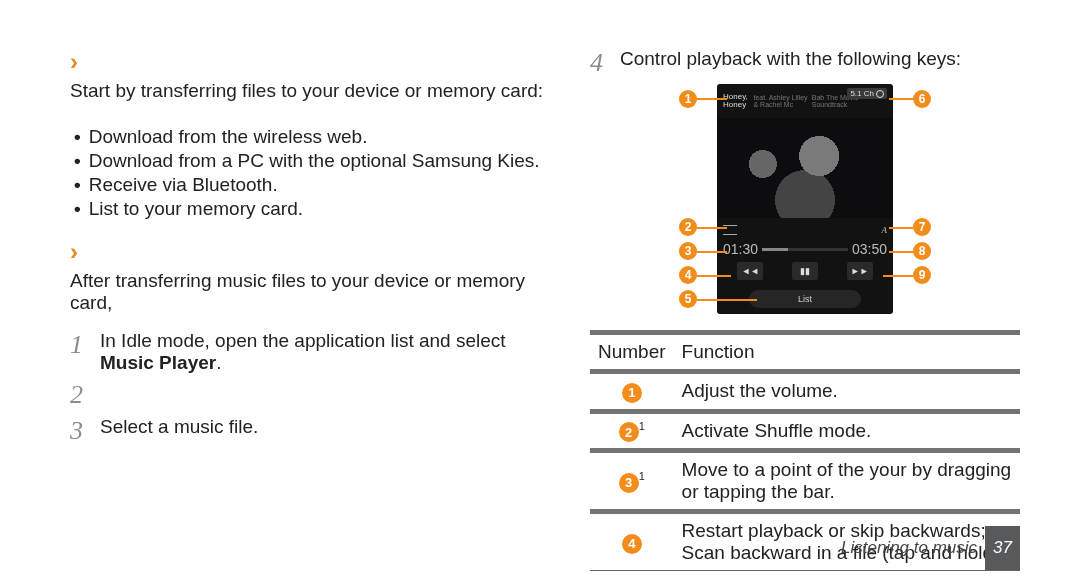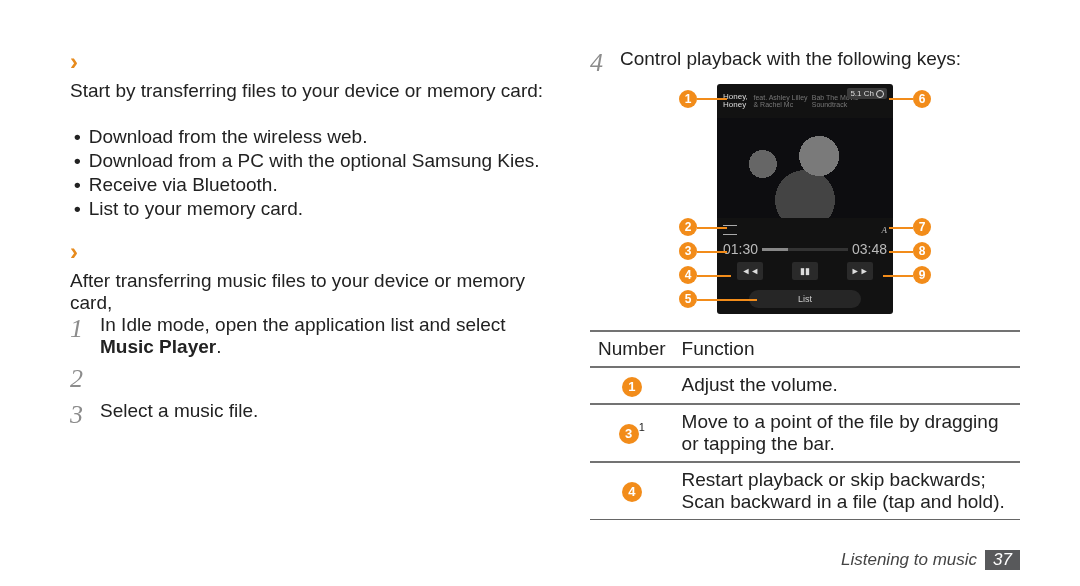--- a/index.html
+++ b/index.html
@@ -19,21 +19,21 @@
   .chev { color: #e78b1e; margin-right: 8px; font-weight: bold; }
   h2 { font-size: 24px; font-weight: bold; margin-bottom: 4px; display: flex; align-items: center; }
   .intro { margin-bottom: 24px; }
   .bullets { list-style: none; margin-bottom: 18px; }
   .bullets li::before { content: "•"; color: #222; margin: 0 8px 0 4px; font-weight: bold; }
   .bullets li { margin-bottom: 2px; }
   .step-num { font-family: Georgia, "Times New Roman", serif; font-style: italic; font-size: 26px; color: #8c8c8c; width: 30px; display: inline-block; vertical-align: top; }
   .step-row { display: flex; margin-bottom: 6px; align-items: flex-start; }
   .step-text { flex: 1; }
   .bold { font-weight: bold; }
-  .after-text { }
+  .after-text { margin-bottom: 16px; }
 
   
   .phone-shot {
     width: 176px; height: 230px; background: #121212; border-radius: 3px;
     position: relative; margin: 0 auto 16px auto; overflow: hidden;
   }
   .shot-header { position: absolute; top: 3px; left: 6px; right: 30px; height: 28px;
     display:flex; align-items:center; justify-content:center;
     color:#ddd; font-size:8px; line-height:1; }
   .shot-51 { position:absolute; top:4px; right:6px; background:#3a3a3a; color:#ddd; font-size:8px; padding:1px 3px; border-radius:2px; display:flex; align-items:center; }
@@ -52,28 +52,28 @@
   .shot-prog .track::after{content:"";position:absolute;left:0;top:0;height:3px;width:30%;background:#888;}
   .shot-controls { position:absolute; left:6px; right:6px; top:176px; height:22px; display:flex; align-items:center; justify-content:space-around; color:#ddd; font-size:11px;}
   .shot-controls .ctl { width:26px; height:18px; background:#2a2a2a; border-radius:2px; display:flex;align-items:center;justify-content:center;font-size:9px;}
   .shot-list { position:absolute; left:32px; right:32px; bottom:6px; height:18px; background:#262626; border-radius:9px; color:#ccc; font-size:9px; display:flex;align-items:center;justify-content:center;}
 
   .callout { position:absolute; width:18px; height:18px; border-radius:50%; background:#f28c1a; color:#fff; font-size:12px; display:flex; align-items:center; justify-content:center; font-weight:bold; }
   .leader { position:absolute; height:2px; background:#f28c1a; }
   .phone-wrap { position: relative; width: 280px; margin: 0 auto 16px auto; }
 
   table { border-collapse: collapse; width: 100%; font-size: 19px; }
-  th, td { border-top: 2px solid #737373; border-bottom: 1px solid #666; padding: 6px 8px; text-align:left; vertical-align: middle; }
+  th, td { border-top: 5px solid #737373; border-bottom: 1px solid #666; padding: 6px 8px; text-align:left; vertical-align: middle; }
   th { font-weight: normal; }
   .badge { display:inline-flex; width:20px;height:20px;border-radius:50%;background:#f28c1a;color:#fff;font-size:13px;align-items:center;justify-content:center;font-weight:bold;}
   .sup1 { font-size:11px; vertical-align:super;}
 
   .footer { position:absolute; bottom:16px; right:60px; font-size:17px; display:flex; align-items:center; gap:8px;}
   .footer .sec { font-style: italic; color:#444;}
-  .footer .pg { background:#58595b; color:#fff; padding:0 8px; font-style:italic;}
+  .footer .pg { background:#58595b; color:#fff; padding:12px 8px; font-style:italic;}
 </style>
 </head>
 <body>
 
 <div class="columns">
   <div class="col-left">
     <h2>
         <span class="chev">›</span>
       </h2>
     <p class="intro">Start by transferring files to your device or memory card:</p>
@@ -119,21 +119,21 @@
         </div>
         <div class="shot-51">5.1 Ch</div>
         <div class="shot-art"></div>
         <div class="shot-bar1">
           <span class="shot-shuffle"></span>
           <span class="shot-a">A</span>
         </div>
         <div class="shot-prog">
           <span>01:30</span>
           <span class="track"></span>
-          <span>03:48</span>
+          <span>03:50</span>
         </div>
         <div class="shot-controls">
           <span class="ctl">◄◄</span>
           <span class="ctl">▮▮</span>
           <span class="ctl">►►</span>
         </div>
         <div class="shot-list">List</div>
       </div>
 
       <div class="callout" style="left:14px; top:6px;">1</div>
@@ -161,22 +161,26 @@
       <tbody>
           <tr>
         <th>Number</th>
         <th>Function</th>
       </tr>
       <tr>
         <td style="text-align:center;"><span class="badge">1</span></td>
         <td>Adjust the volume.</td>
       </tr>
       <tr>
+        <td style="text-align:center;"><span class="badge">2</span><span class="sup1">1</span></td>
+        <td>Activate Shuffle mode.</td>
+      </tr>
+      <tr>
         <td style="text-align:center;"><span class="badge">3</span><span class="sup1">1</span></td>
-        <td>Move to a point of the file by dragging or tapping the bar.</td>
+        <td>Move to a point of the your by dragging or tapping the bar.</td>
       </tr>
       <tr>
         <td style="text-align:center;"><span class="badge">4</span></td>
         <td>Restart playback or skip backwards; Scan backward in a file (tap and hold).</td>
       </tr>
     </tbody>
       </table>
   </div>
 </div>
 

